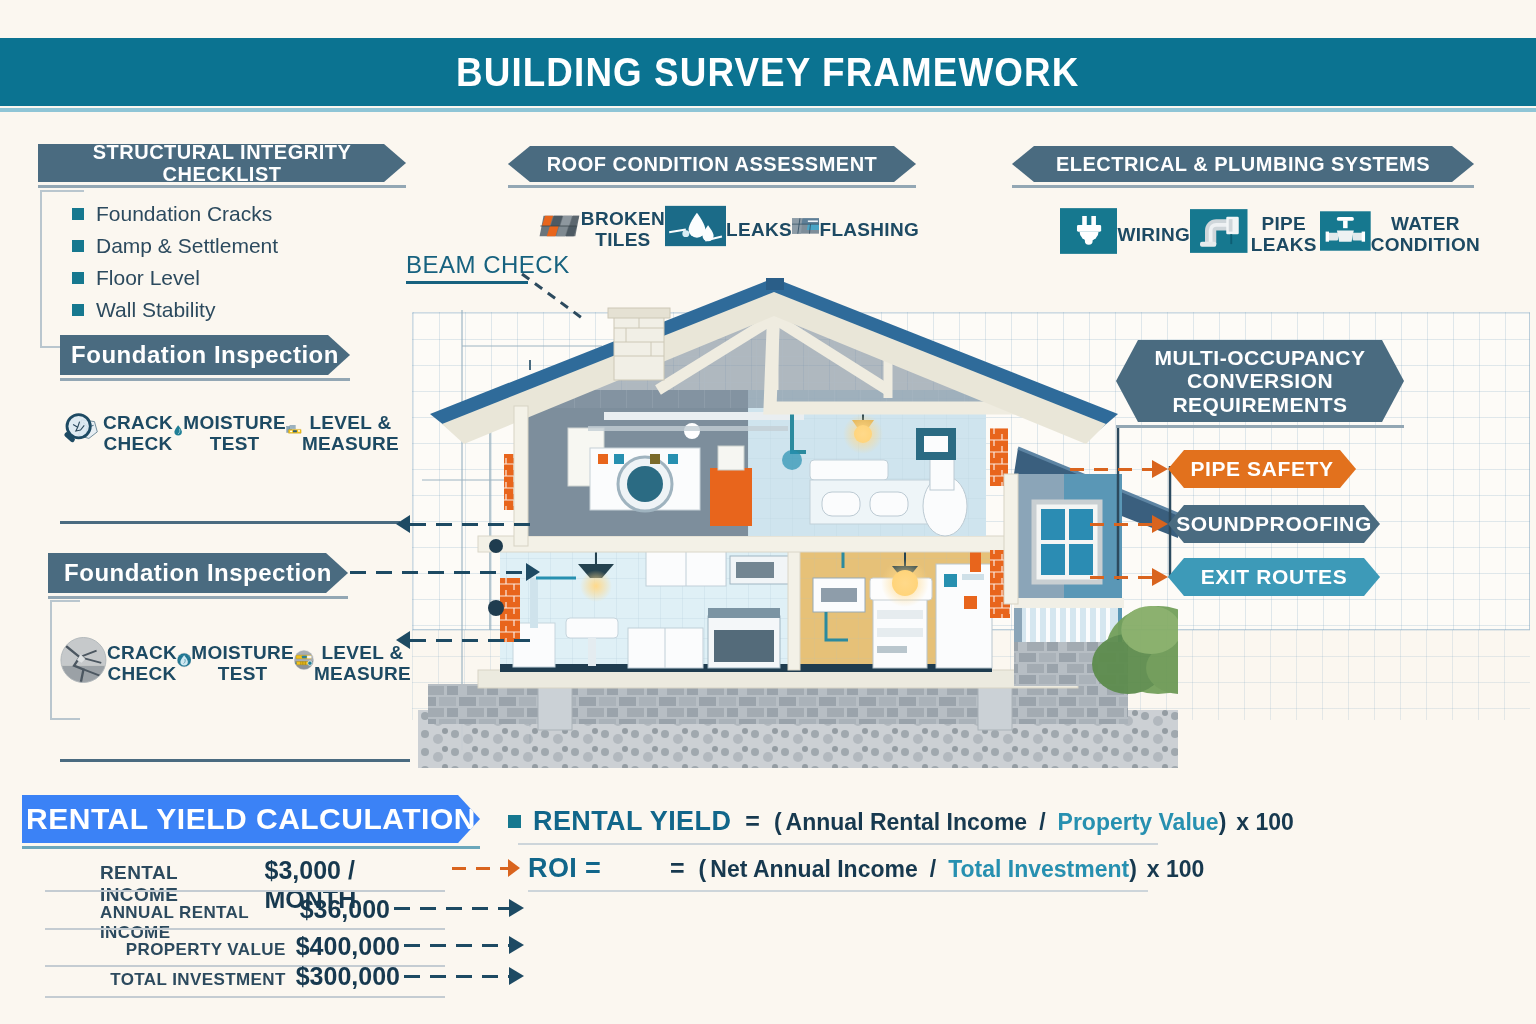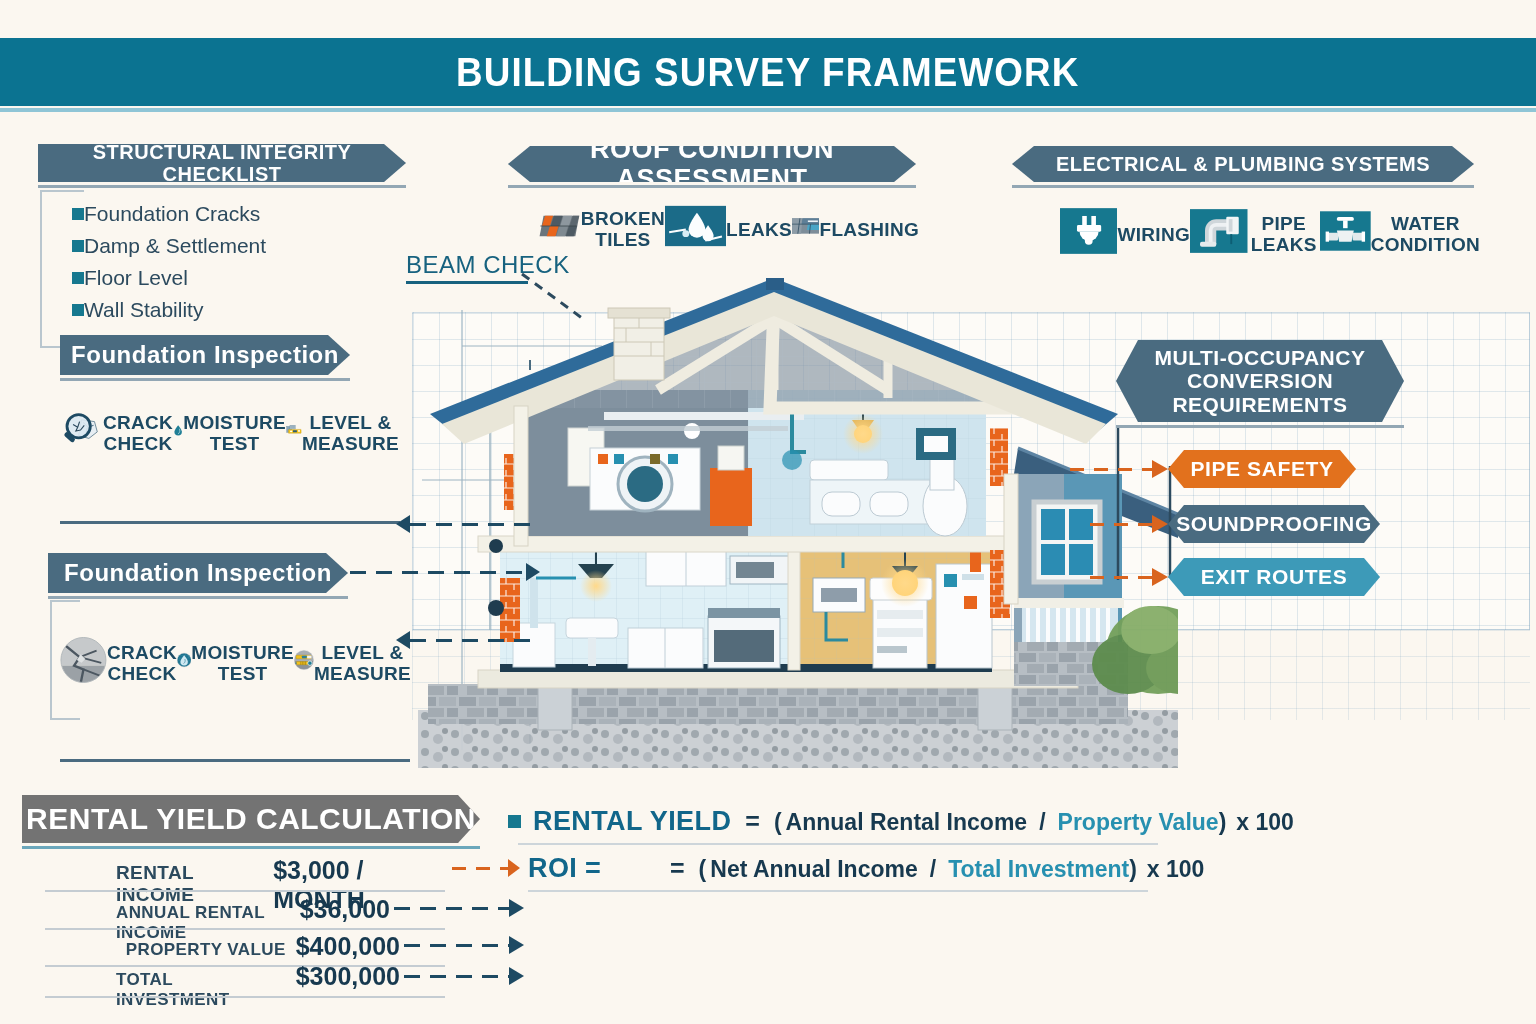--- a/index.html
+++ b/index.html
@@ -37,21 +37,21 @@
   }
   .ribbon.notch-r { clip-path: polygon(0 0, calc(100% - 22px) 0, 100% 50%, calc(100% - 22px) 100%, 0 100%); }
   .ribbon.notch-both { clip-path: polygon(22px 0, calc(100% - 22px) 0, 100% 50%, calc(100% - 22px) 100%, 22px 100%, 0 50%); }
   .rib-rule { position: absolute; height: 3px; background: #93a7b4; }
 
   
   .bracket { position: absolute; border: 2px solid #b9c6ce; border-right: none; }
 
   
   .chk { position: absolute; }
-  .chk-item { display: flex; align-items: center; gap: 0; height: 32px; }
+  .chk-item { display: flex; align-items: center; gap: 12px; height: 32px; }
   .chk-sq { width: 12px; height: 12px; background: #16788f; flex: none; }
   .chk-tx { color: #2c4a5e; font-size: 21px; font-family: "Liberation Sans Narrow","Liberation Sans",sans-serif; }
 
   
   .trio { position: absolute; display: flex; }
   .trio .cell { display: flex; align-items: center; }
   .trio .cap {
     margin-top: 8px; color: #1d4a63; font-weight: bold; font-size: 19px;
     text-align: center; line-height: 1.08; letter-spacing: .3px;
     font-family: "Liberation Sans Narrow","Liberation Sans",sans-serif;
@@ -93,21 +93,20 @@
     font-family: "Liberation Sans Narrow","Liberation Sans",sans-serif;
     clip-path: polygon(16px 0, calc(100% - 16px) 0, 100% 50%, calc(100% - 16px) 100%, 16px 100%, 0 50%);
     box-shadow: 0 2px 3px rgba(0,0,0,.12);
   }
 
   
   .fin-row { position: absolute; display: flex; align-items: baseline; justify-content: flex-end; }
   .fin-label {
     color: #2c4a5e; font-weight: bold; letter-spacing: .4px;
     font-family: "Liberation Sans Narrow","Liberation Sans",sans-serif;
-    margin-left: 16px;
   }
   .fin-val {
     color: #17394f; font-weight: bold; margin-left: 10px;
     font-family: "Liberation Sans Narrow","Liberation Sans",sans-serif;
   }
   .fin-rule { position: absolute; height: 2px; background: #c4ccd2; }
 
   .formula { position: absolute; display: flex; align-items: baseline; white-space: nowrap; }
   .f-name {
     color: #11668a; font-weight: bold; font-size: 27px; letter-spacing: .4px;
@@ -463,21 +462,21 @@
   </div>
   <div class="dash-arrow" style="left:396px;top:640px;width:140px">
     <div class="tip-l" style="border-right:14px solid #1d4a63"></div>
     <div class="dash-line dash-blue"></div>
   </div>
   <div class="dash-arrow" style="left:350px;top:572px;width:190px">
     <div class="dash-line dash-blue"></div>
     <div class="tip-r" style="border-left:14px solid #1d4a63"></div>
   </div>
 
-  <div class="ribbon notch-both" style="left:508px;top:146px;width:408px;height:36px;font-size:27px">ROOF CONDITION ASSESSMENT</div>
+  <div class="ribbon notch-both" style="left:508px;top:146px;width:408px;height:36px;font-size:20px">ROOF CONDITION ASSESSMENT</div>
   <div class="rib-rule" style="left:508px;top:185px;width:408px"></div>
 
   <div class="trio" style="left:538px;top:196px;width:380px">
     <div class="cell" style="width:127px">
       <svg width="108" height="60" viewBox="0 0 108 60">
         <path d="M14 4 H104 L94 56 H4 Z" fill="#6b757c"></path>
         <path d="M18 4 L38 4 L30 30 L10 30 Z" fill="#e8651c"></path>
         <path d="M30 30 L52 30 L44 56 L22 56 Z" fill="#e8651c"></path>
         <path d="M40 4 L62 4 L54 30 L32 30 Z" fill="#4d5a63"></path>
         <path d="M64 4 L86 4 L78 30 L56 30 Z" fill="#8d979e"></path>
@@ -574,21 +573,21 @@
   </div>
   <div class="dash-arrow" style="left:1090px;top:524px;width:78px">
     <div class="dash-line dash-orange"></div>
     <div class="tip-r" style="border-left:16px solid #d9641e"></div>
   </div>
   <div class="dash-arrow" style="left:1090px;top:577px;width:78px">
     <div class="dash-line dash-orange"></div>
     <div class="tip-r" style="border-left:16px solid #d9641e"></div>
   </div>
 
-  <div class="ribbon notch-r" style="left:22px;top:795px;width:458px;height:48px;background:#737373;font-size:30px">RENTAL YIELD CALCULATION</div>
+  <div class="ribbon notch-r" style="left:22px;top:795px;width:458px;height:48px;background:#3b82f6;font-size:30px">RENTAL YIELD CALCULATION</div>
   <div class="rib-rule" style="left:22px;top:846px;width:458px;background:#6ba7bb"></div>
 
   <div class="fin-row" style="left:100px;top:856px;width:345px">
     <span class="fin-label" style="font-size:19px">RENTAL INCOME</span>
     <span class="fin-val" style="font-size:25px">$3,000 / MONTH</span>
   </div>
   <div class="fin-rule" style="left:45px;top:890px;width:400px"></div>
   <div class="dash-arrow" style="left:452px;top:868px;width:68px">
     <div class="dash-line dash-orange"></div>
     <div class="tip-r" style="border-left:12px solid #d9641e"></div>

